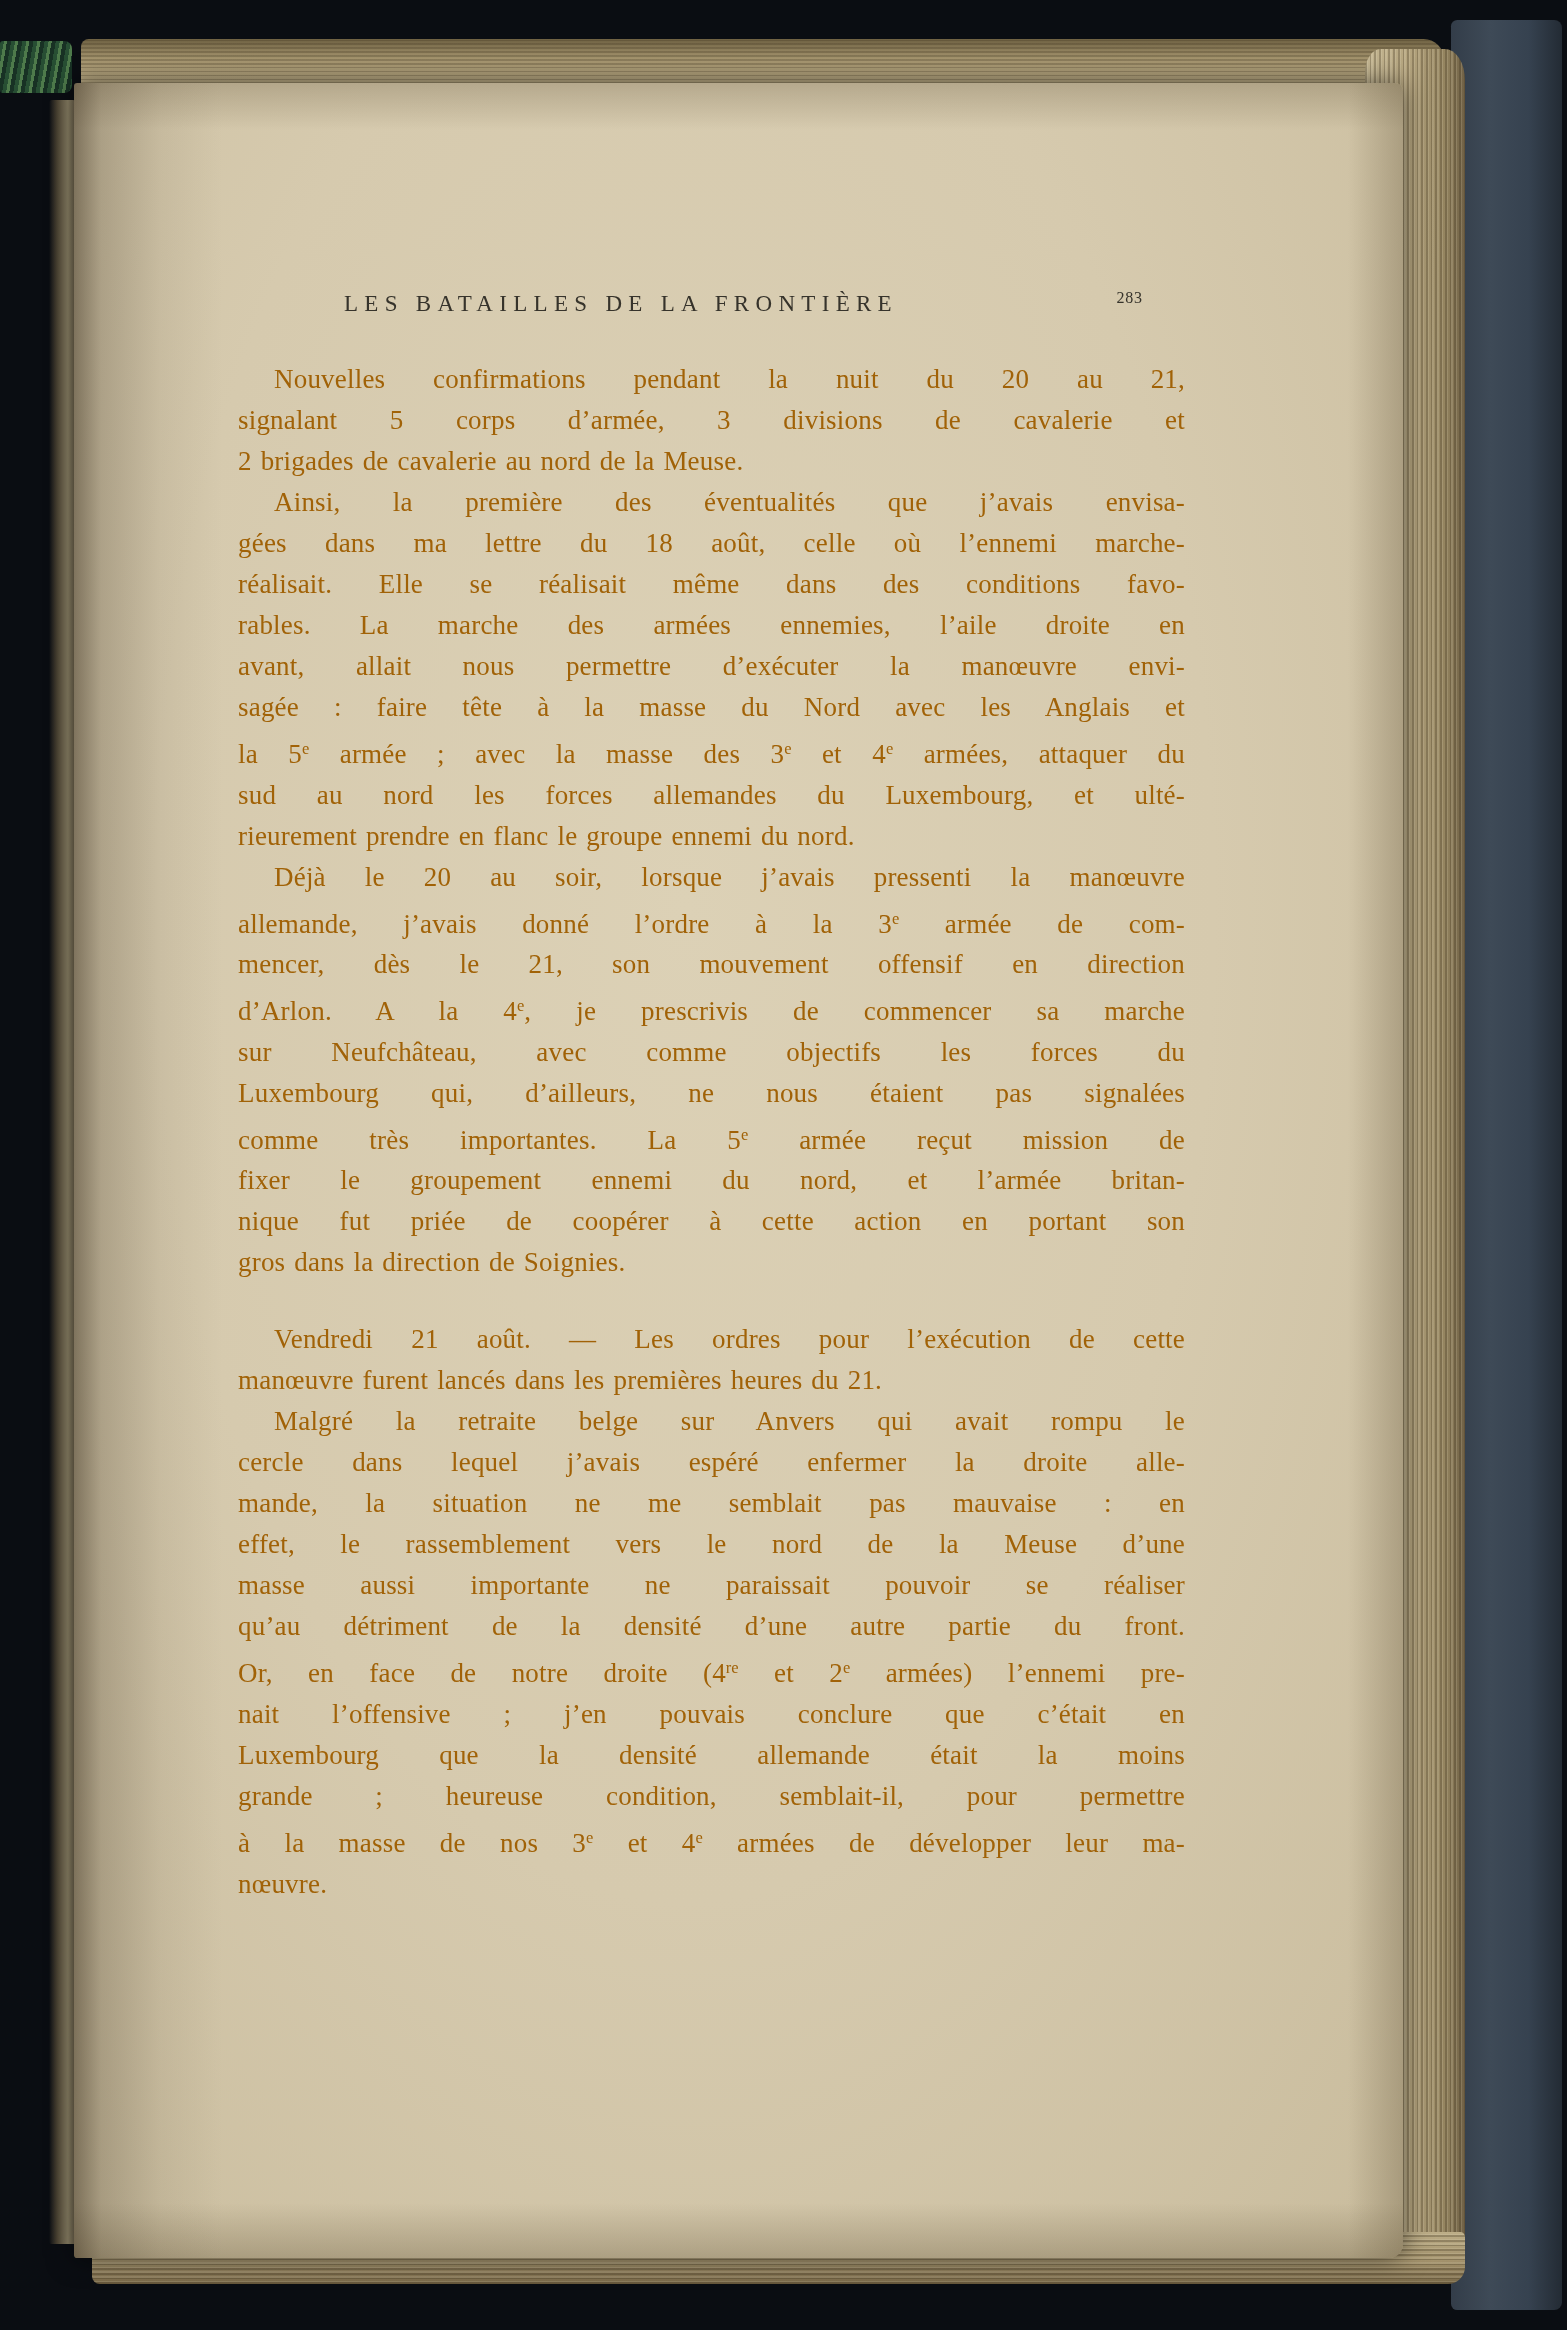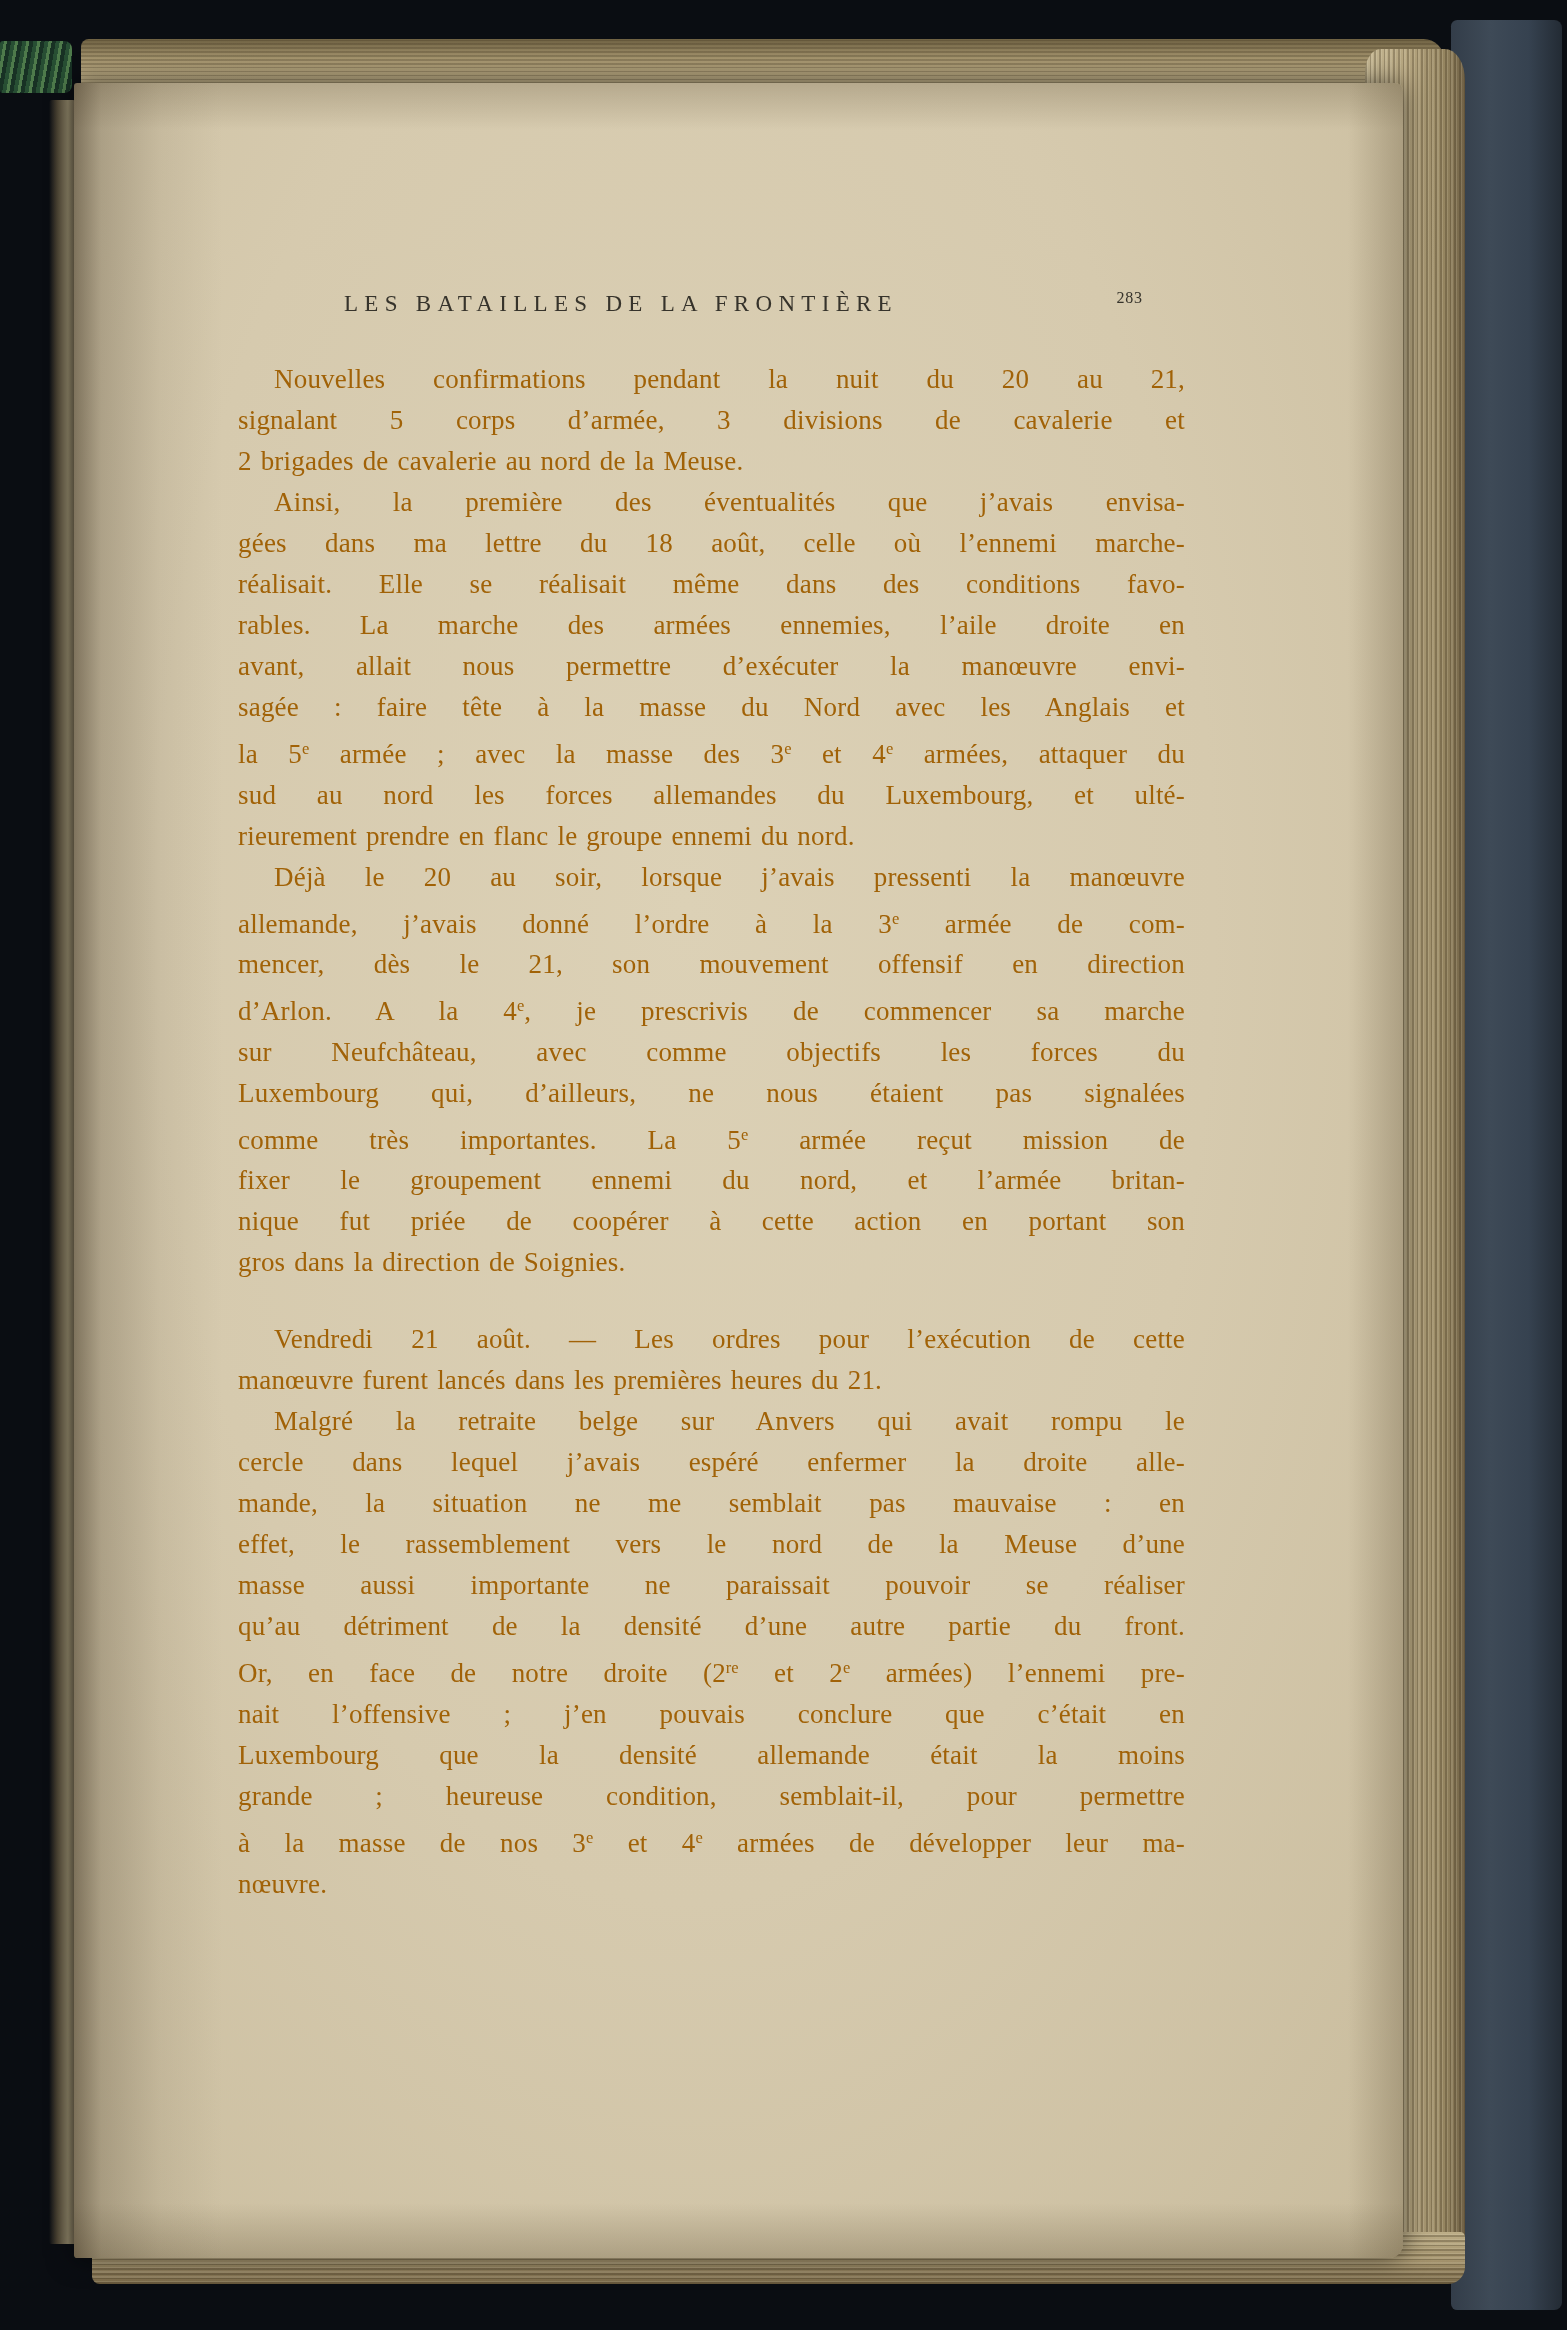--- a/index.html
+++ b/index.html
@@ -139,21 +139,21 @@
         <div class="line first"><span class="it">Vendredi 21 août.</span><span> — Les ordres pour l’exécution de cette</span></div>
         <div class="line last"><span>manœuvre furent lancés dans les premières heures du 21.</span></div>
       </div>
       <div class="paragraph">
         <div class="line first"><span>Malgré la retraite belge sur Anvers qui avait rompu le</span></div>
         <div class="line"><span>cercle dans lequel j’avais espéré enfermer la droite alle-</span></div>
         <div class="line"><span>mande, la situation ne me semblait pas mauvaise : en</span></div>
         <div class="line"><span>effet, le rassemblement vers le nord de la Meuse d’une</span></div>
         <div class="line"><span>masse aussi importante ne paraissait pouvoir se réaliser</span></div>
         <div class="line"><span>qu’au détriment de la densité d’une autre partie du front.</span></div>
-        <div class="line"><span>Or, en face de notre droite (2</span><span class="sup">re</span><span> et 2</span><span class="sup">e</span><span> armées) l’ennemi pre-</span></div>
+        <div class="line"><span>Or, en face de notre droite (4</span><span class="sup">re</span><span> et 2</span><span class="sup">e</span><span> armées) l’ennemi pre-</span></div>
         <div class="line"><span>nait l’offensive ; j’en pouvais conclure que c’était en</span></div>
         <div class="line"><span>Luxembourg que la densité allemande était la moins</span></div>
         <div class="line"><span>grande ; heureuse condition, semblait-il, pour permettre</span></div>
         <div class="line"><span>à la masse de nos 3</span><span class="sup">e</span><span> et 4</span><span class="sup">e</span><span> armées de développer leur ma-</span></div>
         <div class="line last"><span>nœuvre.</span></div>
       </div>
     </div>
 </div>
 
 

